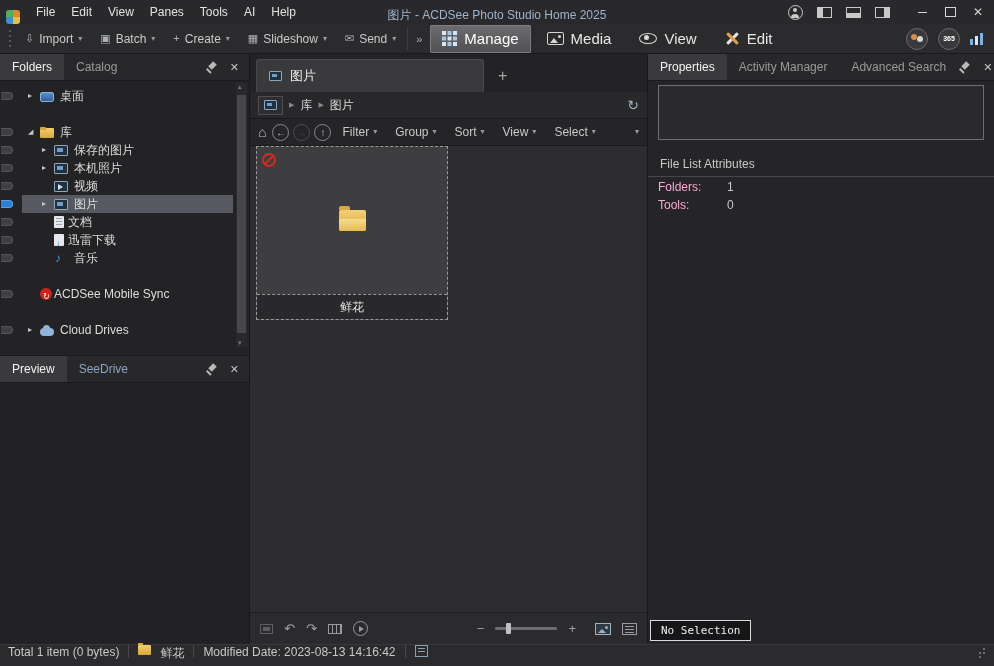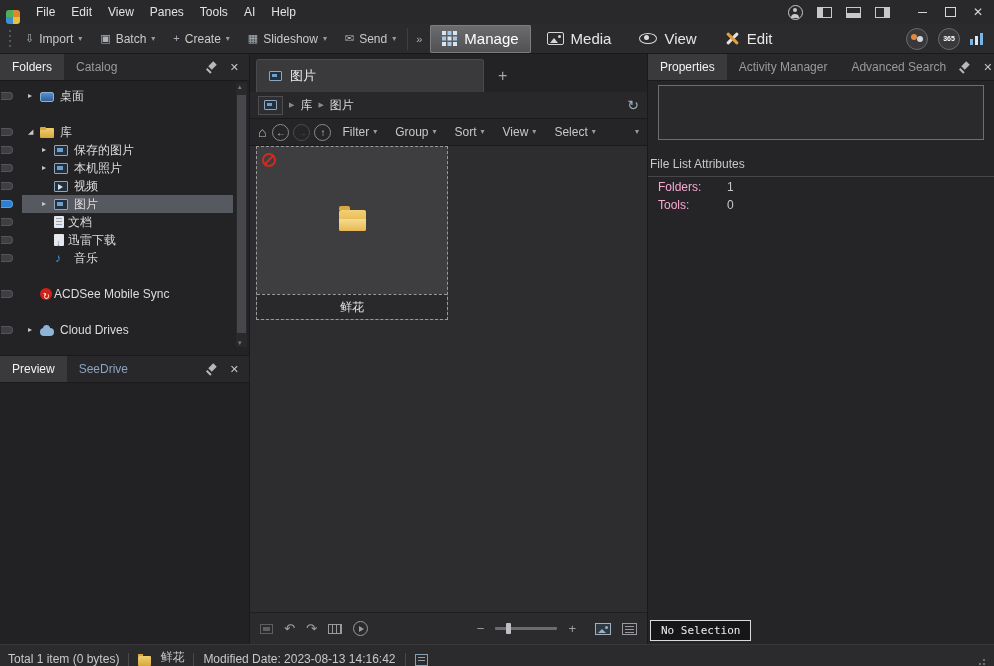--- a/index.html
+++ b/index.html
@@ -174,32 +174,32 @@
   .imgico::before { content:""; position:absolute; right:2px; top:2px; width:3px; height:3px; border-radius:50%; background:#9fb0c0; }
   .imgico::after { content:""; position:absolute; left:2px; bottom:1px;
     border-left:4px solid transparent; border-right:4px solid transparent; border-bottom:4px solid #9fb0c0; }
   .listico { width:15px; height:12px; border:1px solid #9a9a9e; position:relative; flex:none; }
   .listico::after { content:""; position:absolute; left:2px; right:2px; top:2px; height:7px;
     background:repeating-linear-gradient(#9a9a9e 0 1px, transparent 1px 3px); }
 
   
   #right { position:absolute; left:648px; top:54px; width:346px; height:590px; background:#252527; }
   .meta-box { margin:4px 10px 0; height:55px; border:1px solid #6e6e72; background:#2a2a2c; }
-  .attr-title { margin:17px 2px 5px; color:#c8c8c8; }
+  .attr-title { margin:17px 12px 5px; color:#c8c8c8; }
   .attr-sep { border-top:1px solid #47474b; }
   .attr-row { display:flex; padding:3px 10px 1px; }
   .alabel { width:69px; color:#f9a8d4; }
   .avalue { color:#c8c8cc; }
   .bottom-tab { position:absolute; left:2px; bottom:3px; height:21px; padding:0 10px;
     border:1px solid #dadada; background:#161618; color:#ededed; line-height:19px;
     font-family:"DejaVu Sans Mono", "Liberation Mono", monospace; font-size:11px; }
 
   
   #statusbar { position:absolute; left:0; top:644px; width:994px; height:22px;
-    background:#2b2b2d; border-top:1px solid #38383c; display:flex; align-items:flex-end; gap:9px; padding:0 8px; color:#c8c8c8; }
+    background:#2b2b2d; border-top:1px solid #38383c; display:flex; align-items:flex-start; gap:9px; padding:0 8px; color:#c8c8c8; }
   .sbsep { width:1px; height:13px; background:#48484c; }
   .mini-folder { width:13px; height:10px; background:linear-gradient(#f0cf6e,#d8a83c); border-radius:1px; position:relative; flex:none; }
   .mini-folder::before { content:""; position:absolute; left:0; top:-2px; width:5px; height:2px; background:#d8a83c; }
   .form-ico { width:13px; height:12px; border:1px solid #8aa0b0; position:relative; flex:none; }
   .form-ico::after { content:""; position:absolute; left:2px; top:2px; right:2px; height:6px;
     background:repeating-linear-gradient(#8aa0b0 0 1px, transparent 1px 3px); }
   .grip { margin-left:auto; width:10px; height:10px; position:relative; }
   .grip::after { content:""; position:absolute; right:1px; bottom:1px; width:2px; height:2px; background:#6e6e72;
     box-shadow:-4px 4px 0 0 #6e6e72, 0 -4px 0 0 #6e6e72, -4px 0 0 0 #6e6e72, 0 0 0 0 #6e6e72; }
 </style>
@@ -208,20 +208,21 @@
 
 <div id="titlebar">
   <span class="app-logo"></span>
   <span class="menu-item">File</span>
   <span class="menu-item">Edit</span>
   <span class="menu-item">View</span>
   <span class="menu-item">Panes</span>
   <span class="menu-item">Tools</span>
   <span class="menu-item">AI</span>
   <span class="menu-item">Help</span>
+  <span class="win-title">图片 - ACDSee Photo Studio Home 2025</span>
   <span class="tb-right">
     <span class="acct"></span>
     <span class="layico l"></span>
     <span class="layico b"></span>
     <span class="layico r"></span>
     <span class="winbtns">
       <span class="wbtn min"></span>
       <span class="wbtn max"></span>
       <span class="wbtn cls">✕</span>
     </span>

